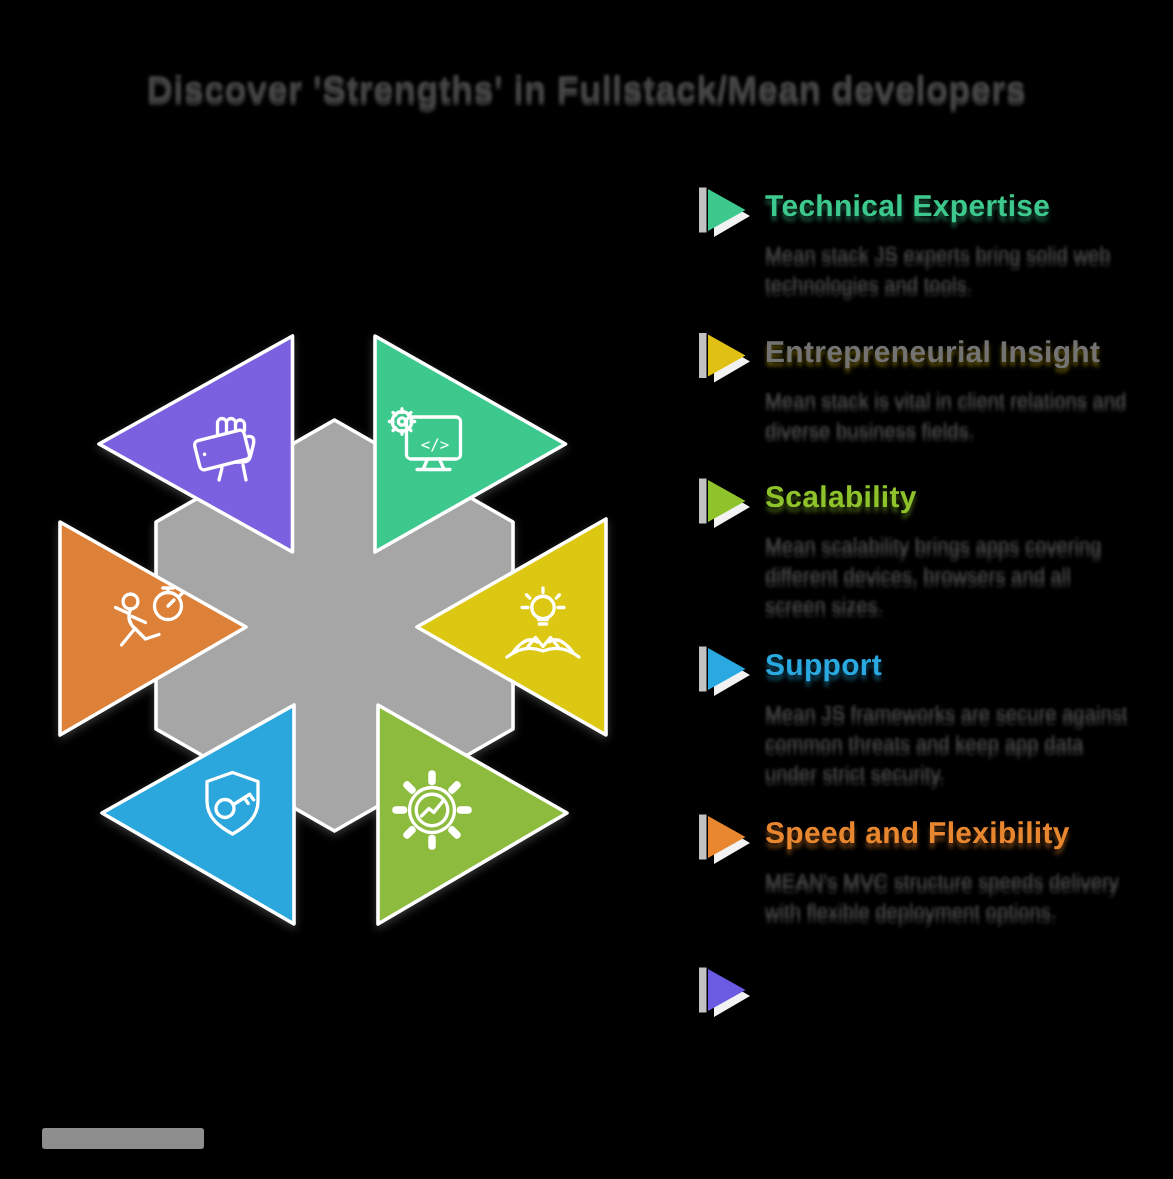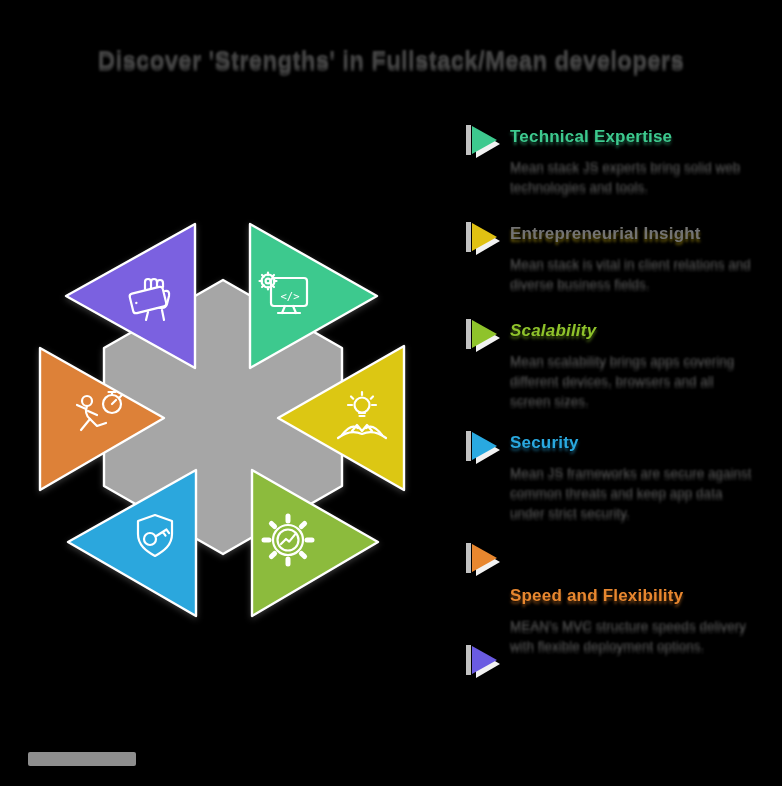--- a/index.html
+++ b/index.html
@@ -20,29 +20,29 @@
   
   .legend{position:absolute;left:466px;top:0;width:300px;}
   .legend-item{position:absolute;left:0;}
   .marker{position:absolute;left:0;top:0;width:40px;height:32px;}
   .marker .strip{position:absolute;left:0;top:1px;width:5px;height:30px;background:#c2c2c2;}
   .marker .ghost,.marker .tri{position:absolute;width:0;height:0;
     border-top:14px solid transparent;border-bottom:14px solid transparent;}
   .marker .ghost{left:10px;top:6px;border-left:24px solid #f2f2f2;}
   .marker .tri{left:6px;top:2px;border-left:25px solid #888;}
   .legend-text{margin-left:44px;width:245px;}
-  .legend-title{margin:0;font-size:17px;font-weight:bold;letter-spacing:.2px;
+  .legend-title{margin:0;font-size:20px;font-weight:bold;letter-spacing:.2px;
     filter:blur(.4px);padding-top:3px;}
   .legend-desc{margin:10px 0 0 0;font-size:13.5px;line-height:20px;color:#4b4b4b;
     text-shadow:0 3px 1px rgba(75,75,75,.75);filter:blur(1px);}
   .h-green{text-shadow:0 3px 3px rgba(61,201,142,.45);}
   .h-yellow{text-shadow:0 3px 3px rgba(224,193,19,.45);}
-  .h-olive{text-shadow:0 3px 3px rgba(143,195,43,.45);font-style:italic;}
+  .h-olive{text-shadow:0 3px 3px rgba(143,195,43,.45);}
   .h-blue{text-shadow:0 3px 3px rgba(41,169,224,.45);}
-  .h-orange{text-shadow:0 3px 3px rgba(232,135,47,.45);margin-top:41px;}
+  .h-orange{text-shadow:0 3px 3px rgba(232,135,47,.45);}
   .h-purple{text-shadow:0 3px 3px rgba(106,91,226,.45);}
 
   
   .footer-bar{position:absolute;left:28px;top:752px;width:108px;height:14px;
     background:#8e8e8e;border-radius:2px;}
 </style>
 </head>
 <body>
 
 <div class="stage">
@@ -156,21 +156,21 @@
       </div>
     </div>
 
     <div class="legend-item" style="top:430px">
       <span class="marker">
         <span class="strip"></span>
         <span class="ghost"></span>
         <span class="tri" style="border-left-color: rgb(41, 169, 224);"></span>
       </span>
       <div class="legend-text">
-        <h3 class="legend-title h-blue" style="color: rgb(41, 169, 224);">Security</h3>
+        <h3 class="legend-title h-blue" style="color: rgb(41, 169, 224);">Support</h3>
         <p class="legend-desc">Mean JS frameworks are secure against common threats and keep app data under strict security.</p>
       </div>
     </div>
 
     <div class="legend-item" style="top:542px">
       <span class="marker">
         <span class="strip"></span>
         <span class="ghost"></span>
         <span class="tri" style="border-left-color: rgb(232, 135, 47);"></span>
       </span>

